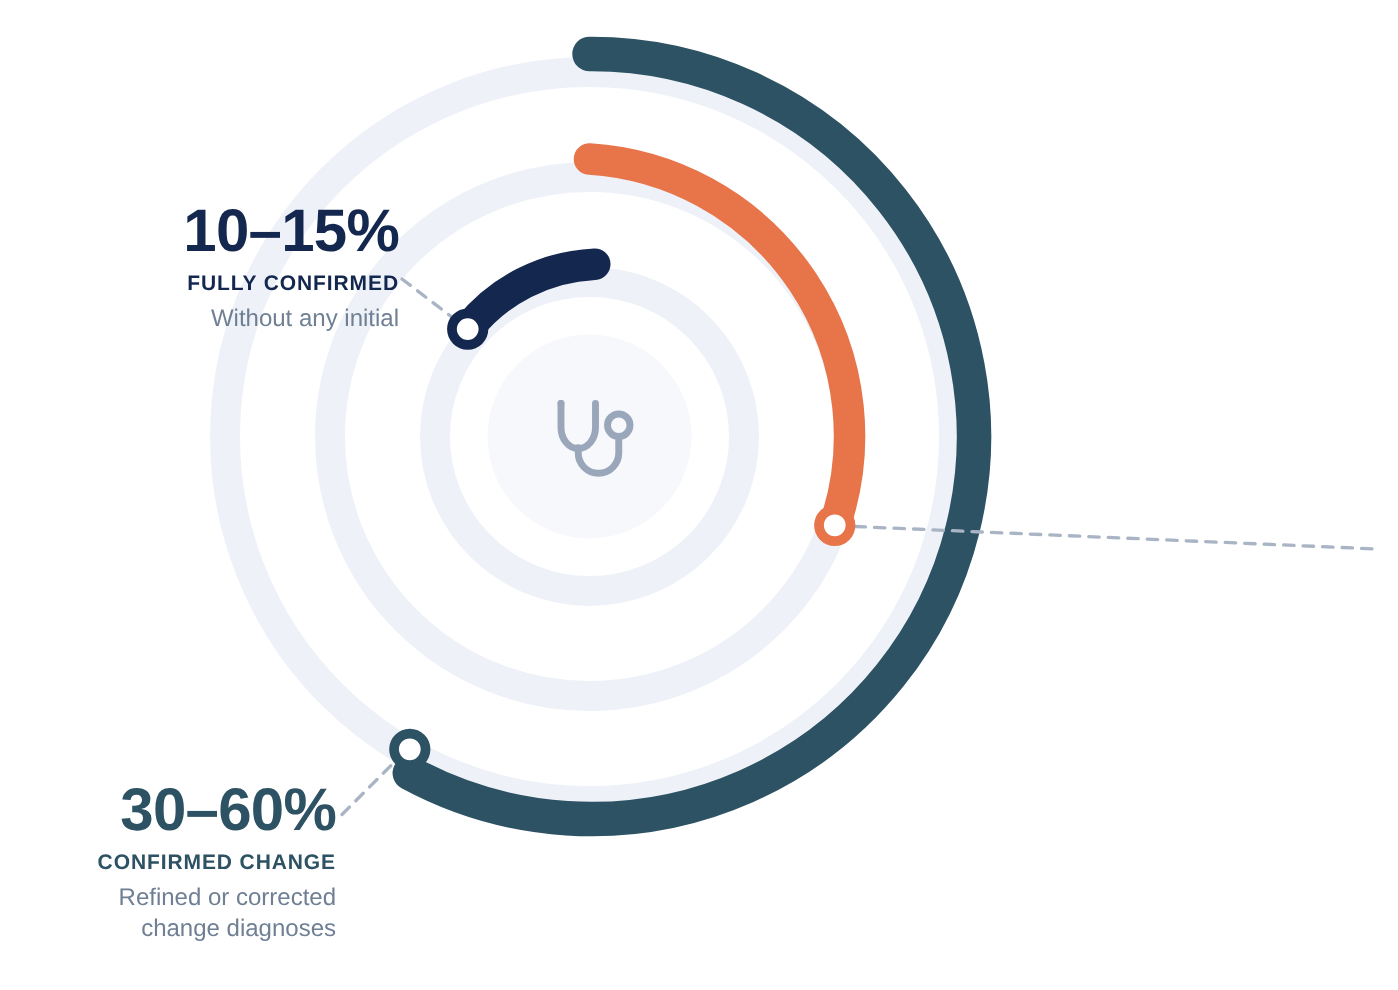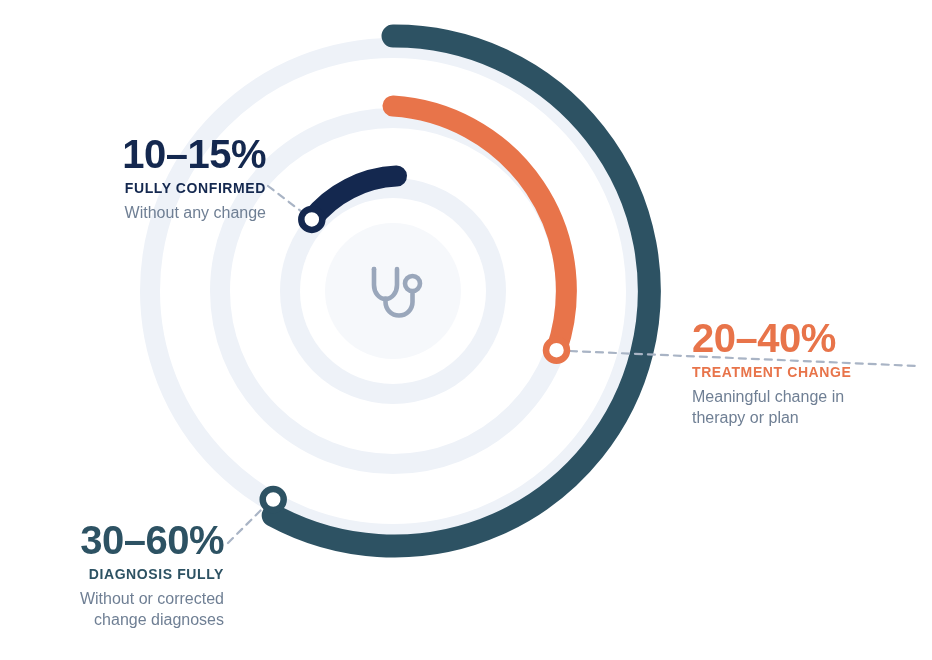--- a/index.html
+++ b/index.html
@@ -123,34 +123,26 @@
       <path d="M -19 -22 a 3.4 3.4 0 0 1 0 0.2"></path>
       <path d="M -7.5 7.5 L -7.5 11 A 13.5 13.5 0 0 0 19.5 11 L 19.5 2.5"></path>
       <circle cx="19.5" cy="-7.5" r="7.5"></circle>
     </g>
 
   </svg>
 
   <div class="label" id="label-fully-confirmed">
     <div class="pct">10–15%</div>
     <div class="ttl">FULLY CONFIRMED</div>
-    <div class="desc">Without any change</div>
+    <div class="desc">Without any initial</div>
   </div>
 
-  <div class="label" id="label-treatment-change">
-    <div class="pct">20–40%</div>
-    <div class="ttl">TREATMENT CHANGE</div>
-    <div class="desc">
-      <div>Meaningful change in</div>
-      <div>therapy or plan</div>
-    </div>
-  </div>
 
   <div class="label" id="label-diagnosis-change">
     <div class="pct">30–60%</div>
-    <div class="ttl">DIAGNOSIS FULLY</div>
+    <div class="ttl">CONFIRMED CHANGE</div>
     <div class="desc">
-      <div>Without or corrected</div>
+      <div>Refined or corrected</div>
       <div>change diagnoses</div>
     </div>
   </div>
 
 </div>
 
 </body></html>

